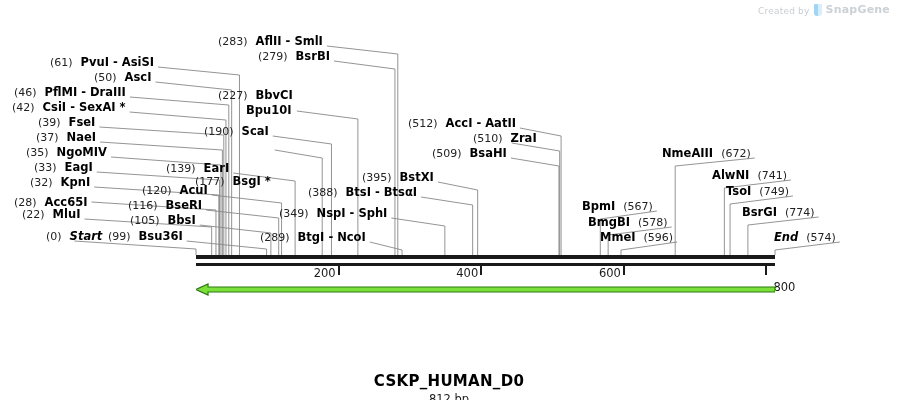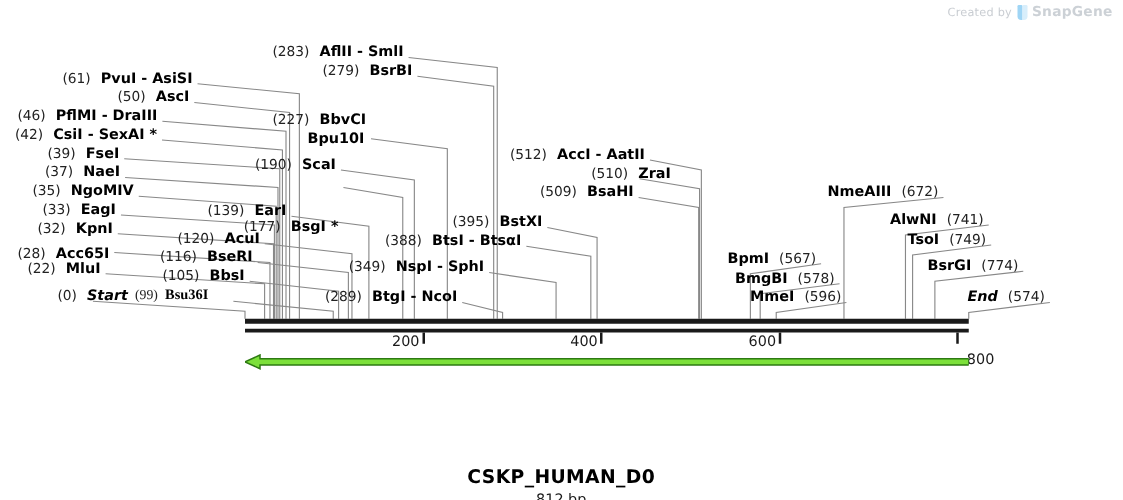--- a/index.html
+++ b/index.html
@@ -196,21 +196,21 @@
       <div class="site-label" style="left: 14px; top: 196px;"><span class="pos">(28)</span>&nbsp;&nbsp;<span><span class="nm">Acc65I</span></span></div>
       <div class="site-label" style="left: 30px; top: 176px;"><span class="pos">(32)</span>&nbsp;&nbsp;<span><span class="nm">KpnI</span></span></div>
       <div class="site-label" style="left: 34px; top: 161px;"><span class="pos">(33)</span>&nbsp;&nbsp;<span><span class="nm">EagI</span></span></div>
       <div class="site-label" style="left: 26px; top: 146px;"><span class="pos">(35)</span>&nbsp;&nbsp;<span><span class="nm">NgoMIV</span></span></div>
       <div class="site-label" style="left: 36px; top: 131px;"><span class="pos">(37)</span>&nbsp;&nbsp;<span><span class="nm">NaeI</span></span></div>
       <div class="site-label" style="left: 38px; top: 116px;"><span class="pos">(39)</span>&nbsp;&nbsp;<span><span class="nm">FseI</span></span></div>
       <div class="site-label" style="left: 12px; top: 101px;"><span class="pos">(42)</span>&nbsp;&nbsp;<span><span class="nm">CsiI</span><span class="sep"> - </span><span class="nm">SexAI *</span></span></div>
       <div class="site-label" style="left: 14px; top: 86px;"><span class="pos">(46)</span>&nbsp;&nbsp;<span><span class="nm">PflMI</span><span class="sep"> - </span><span class="nm">DraIII</span></span></div>
       <div class="site-label" style="left: 94px; top: 71px;"><span class="pos">(50)</span>&nbsp;&nbsp;<span><span class="nm">AscI</span></span></div>
       <div class="site-label" style="left: 50px; top: 56px;"><span class="pos">(61)</span>&nbsp;&nbsp;<span><span class="nm">PvuI</span><span class="sep"> - </span><span class="nm">AsiSI</span></span></div>
-      <div class="site-label" style="left: 108px; top: 230px; font-family: Liberation Serif, serif;"><span class="pos">(99)</span>&nbsp;&nbsp;<span><span class="nm">Bsu36I</span></span></div>
+      <div class="site-label" style="left: 108px; top: 230px;"><span class="pos">(99)</span>&nbsp;&nbsp;<span><span class="nm">Bsu36I</span></span></div>
       <div class="site-label" style="left: 130px; top: 214px;"><span class="pos">(105)</span>&nbsp;&nbsp;<span><span class="nm">BbsI</span></span></div>
       <div class="site-label" style="left: 128px; top: 199px;"><span class="pos">(116)</span>&nbsp;&nbsp;<span><span class="nm">BseRI</span></span></div>
       <div class="site-label" style="left: 142px; top: 184px;"><span class="pos">(120)</span>&nbsp;&nbsp;<span><span class="nm">AcuI</span></span></div>
       <div class="site-label" style="left: 166px; top: 162px;"><span class="pos">(139)</span>&nbsp;&nbsp;<span><span class="nm">EarI</span></span></div>
       <div class="site-label" style="left: 195px; top: 139px; margin-top: 36px;"><span class="pos">(177)</span>&nbsp;&nbsp;<span><span class="nm">BsgI *</span></span></div>
       <div class="site-label" style="left: 204px; top: 125px;"><span class="pos">(190)</span>&nbsp;&nbsp;<span><span class="nm">ScaI</span></span></div>
       <div class="site-label" style="left: 218px; top: 89px;"><span class="pos">(227)</span>&nbsp;&nbsp;<span class="nm">BbvCI</span></div>
       <div class="site-label" style="left: 246px; top: 104px;"><span class="nm">Bpu10I</span></div>
       <div class="site-label" style="left: 258px; top: 50px;"><span class="pos">(279)</span>&nbsp;&nbsp;<span><span class="nm">BsrBI</span></span></div>
       <div class="site-label" style="left: 218px; top: 35px;"><span class="pos">(283)</span>&nbsp;&nbsp;<span><span class="nm">AflII</span><span class="sep"> - </span><span class="nm">SmlI</span></span></div>

